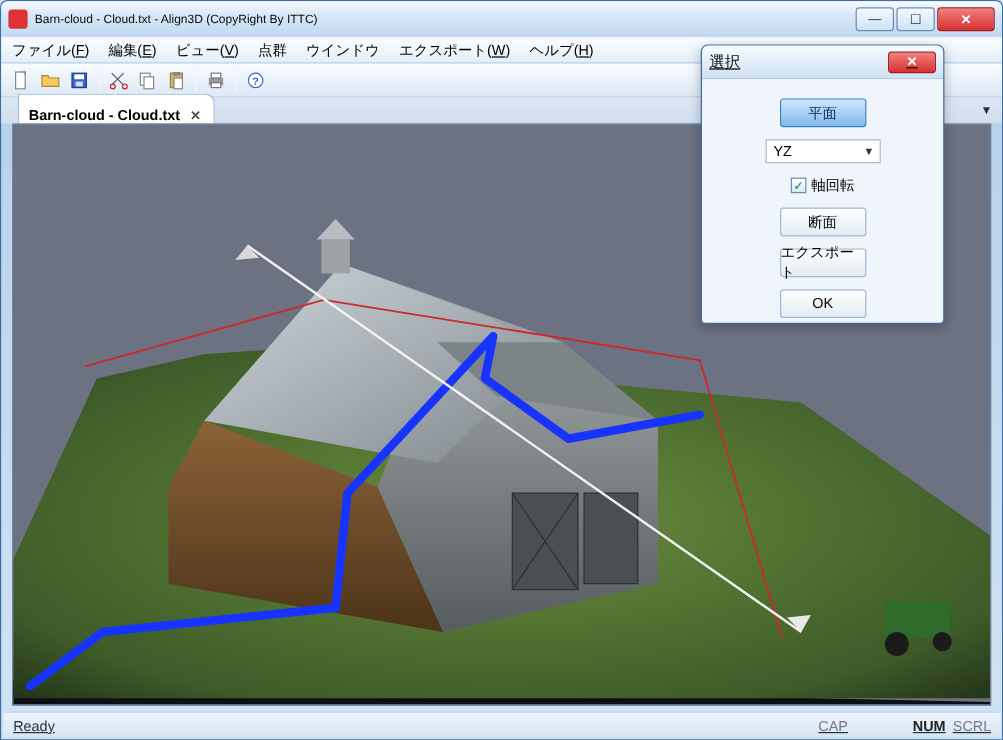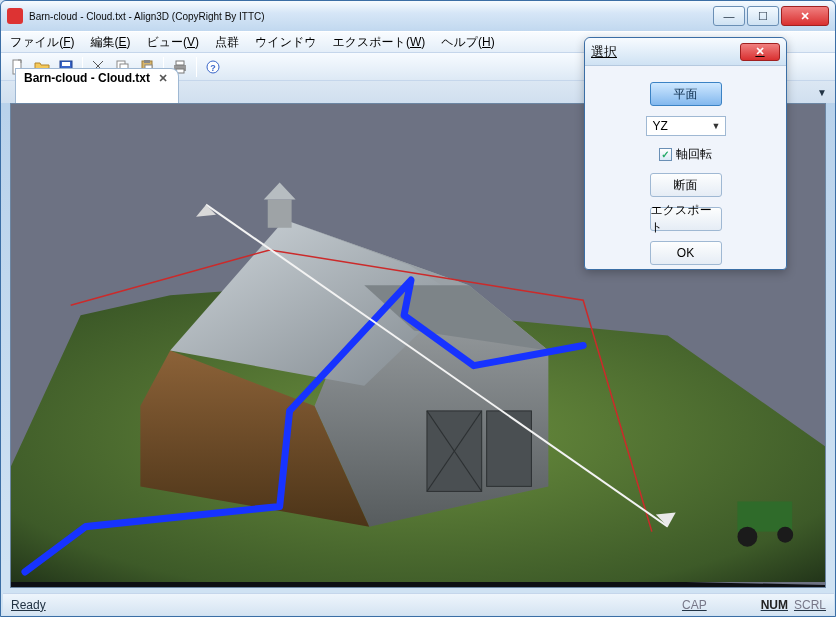--- a/index.html
+++ b/index.html
@@ -79,27 +79,27 @@
   }
   
   .tabbar {
     height: 22px;
     position: relative;
     display:flex; align-items:flex-end;
     padding-left: 14px;
     background: linear-gradient(#dbe7f3,#d0dfef);
   }
   .doctab {
-    height: 35px;
+    height: 25px;
     background: #fff;
     border:1px solid #9fb8d3;
     border-bottom:none;
     border-radius: 0 8px 0 0;
     padding: 2px 8px 0 8px;
-    display:flex; align-items:flex-start; gap:6px;
+    display:flex; align-items:flex-end; gap:6px;
     font-weight: bold;
     font-size:12px;
   }
   .doctab .tab-close {
     width:14px; height:14px;
     display:flex; align-items:center; justify-content:center;
     font-size:11px; color:#555;
   }
   .tab-right-arrow {
     position:absolute; right:6px; top:4px;
@@ -168,21 +168,21 @@
     font-size:12px;
     display:flex; align-items:center; justify-content:center;
     cursor:default;
   }
   .dlg-btn.primary {
     background: linear-gradient(#cfe8ff,#83b8ee);
     border-color:#3b82c4;
     color:#0a2a4a;
   }
   .dlg-select {
-    width:80px; height:20px;
+    width:96px; height:20px;
     border:1px solid #9fb8d3;
     background:#fff;
     display:flex; align-items:center; justify-content:space-between;
     padding:0 4px 0 6px;
     font-size:12px;
   }
   .dlg-select .arrow { font-size:9px; color:#333; }
   .dlg-check { display:flex; align-items:center; gap:4px; font-size:12px; }
   .dlg-check .box {
     width:13px; height:13px; border:1px solid #6a8fb5;

